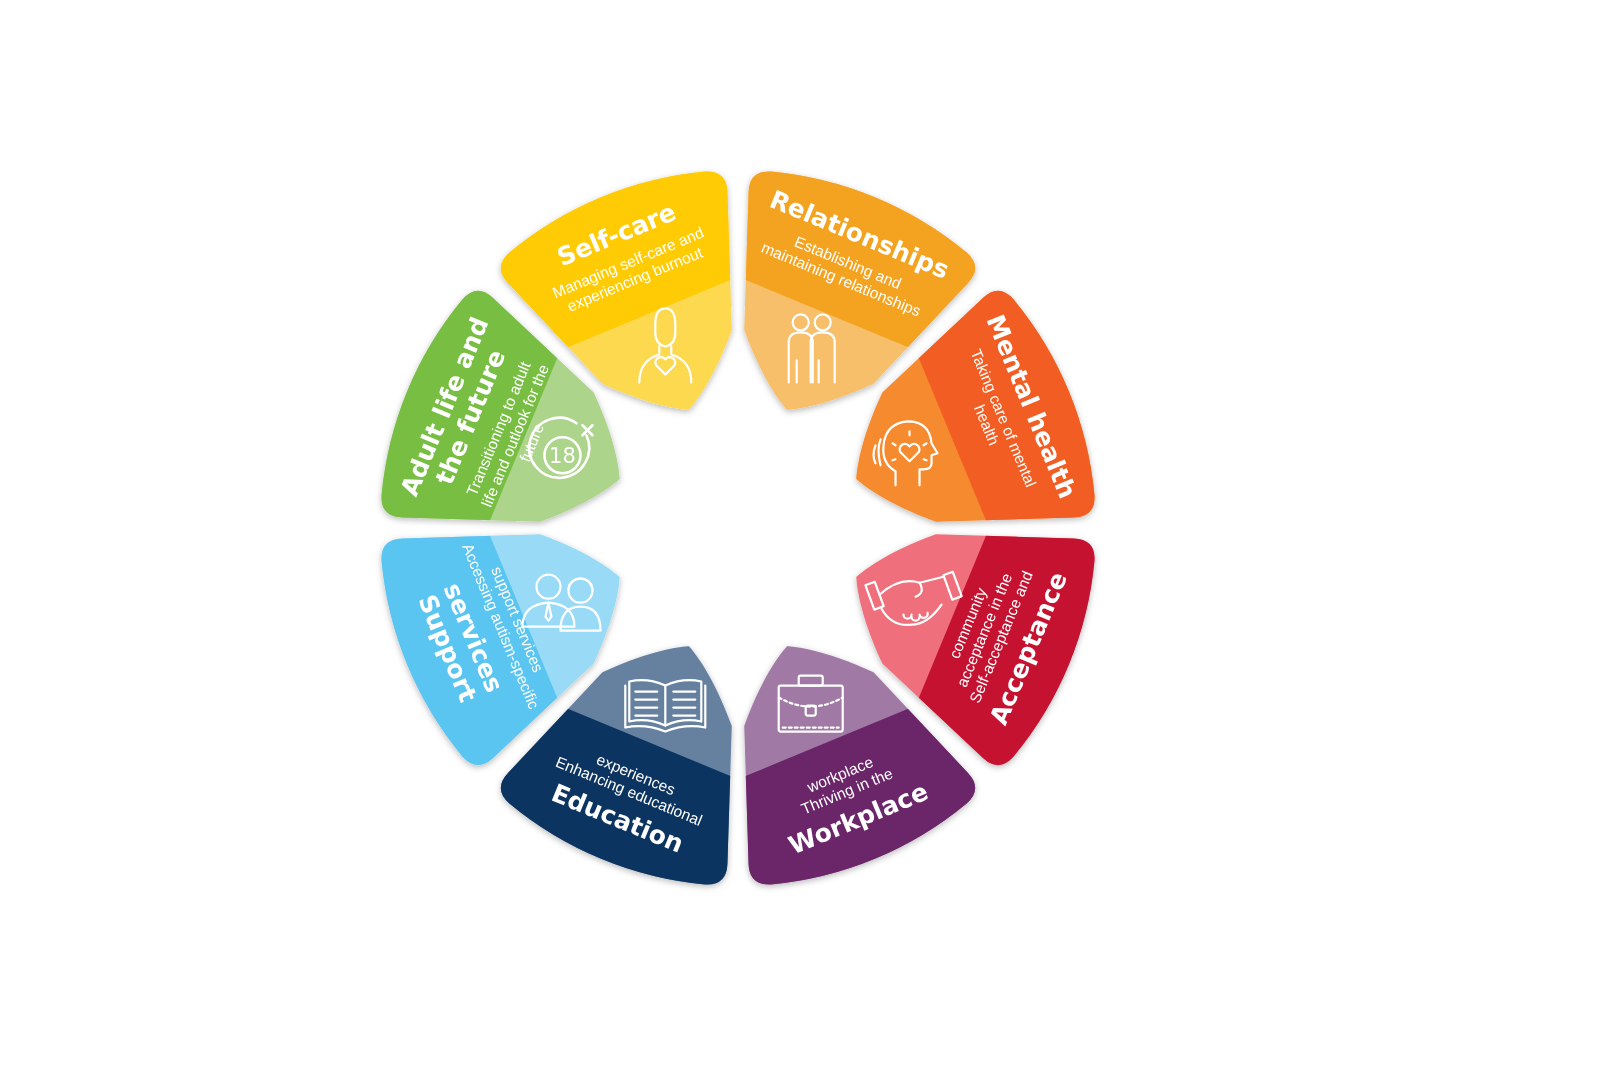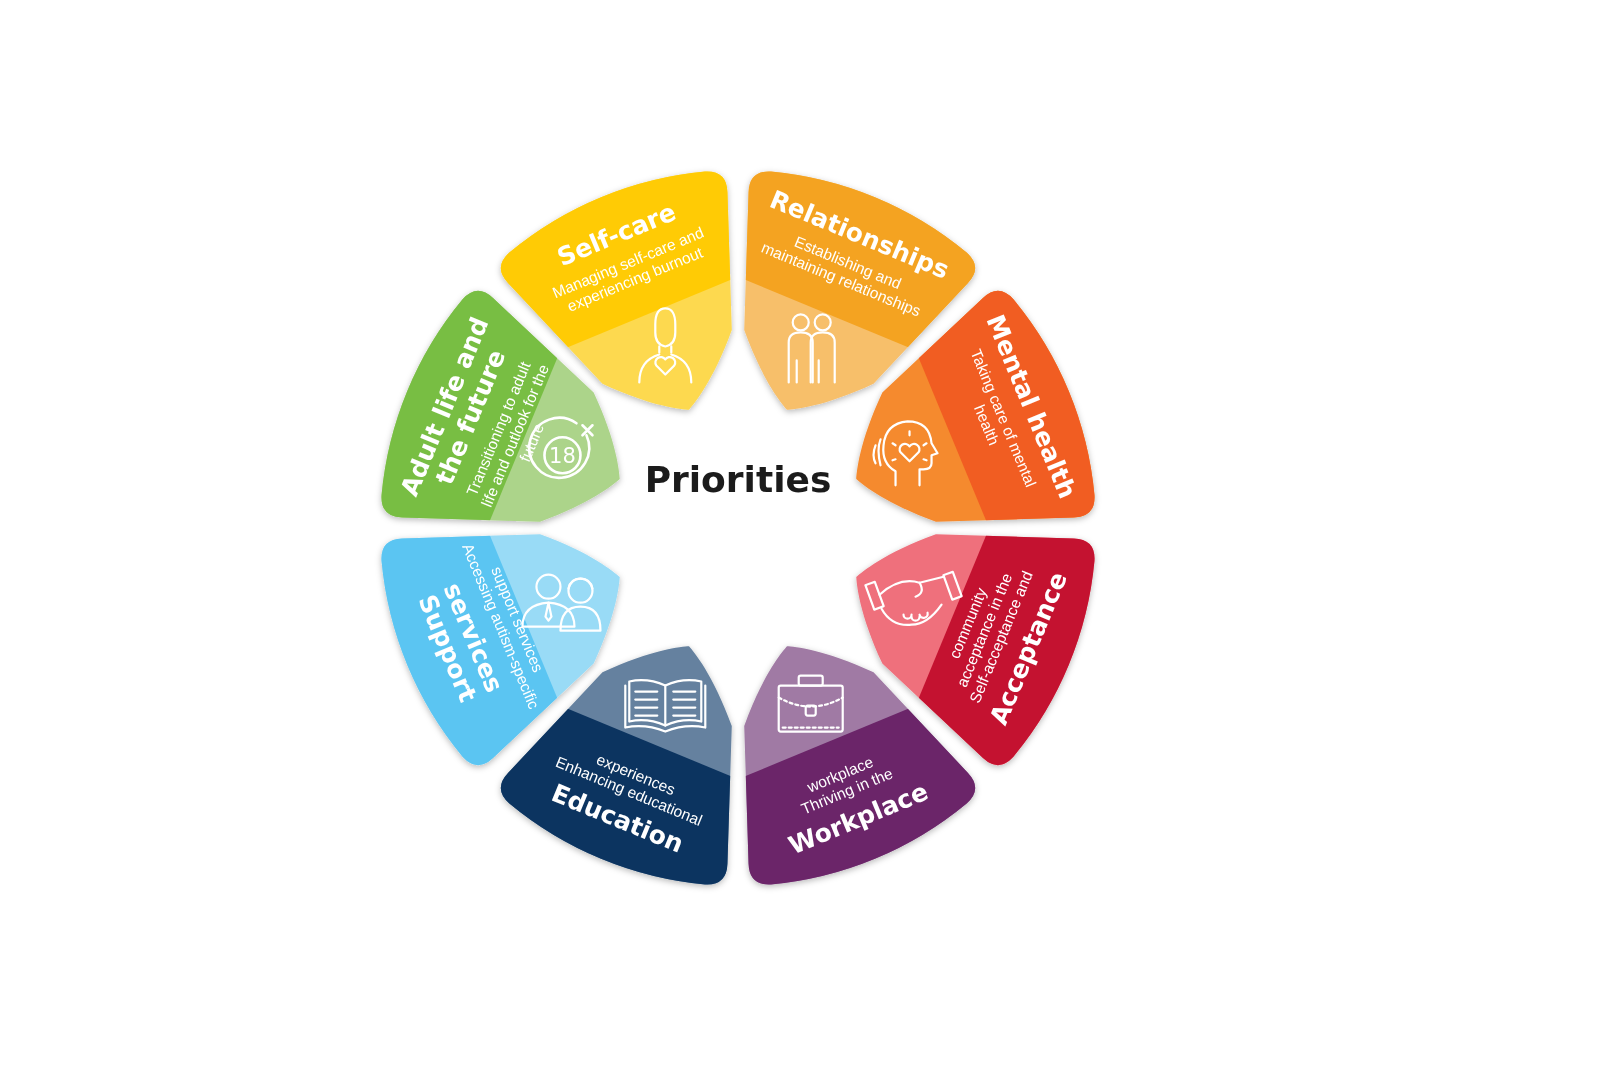--- a/index.html
+++ b/index.html
@@ -231,15 +231,14 @@
         <path d="M-6,-6 v6 M6,-6 v6"></path>
         <path d="M-26,30 q0,-22 20,-28 M26,30 q0,-22 -20,-28"></path>
         <path d="M0,22 l-9,-9 a5,5 0 0 1 9,-6 a5,5 0 0 1 9,6z"></path>
       </g>
           </g>
         </g>
       </g>
   </svg>
 
   <div class="center-title">
-    <span class="line3">Priorities</span>
   </div>
 </div>
 
 </body></html>

